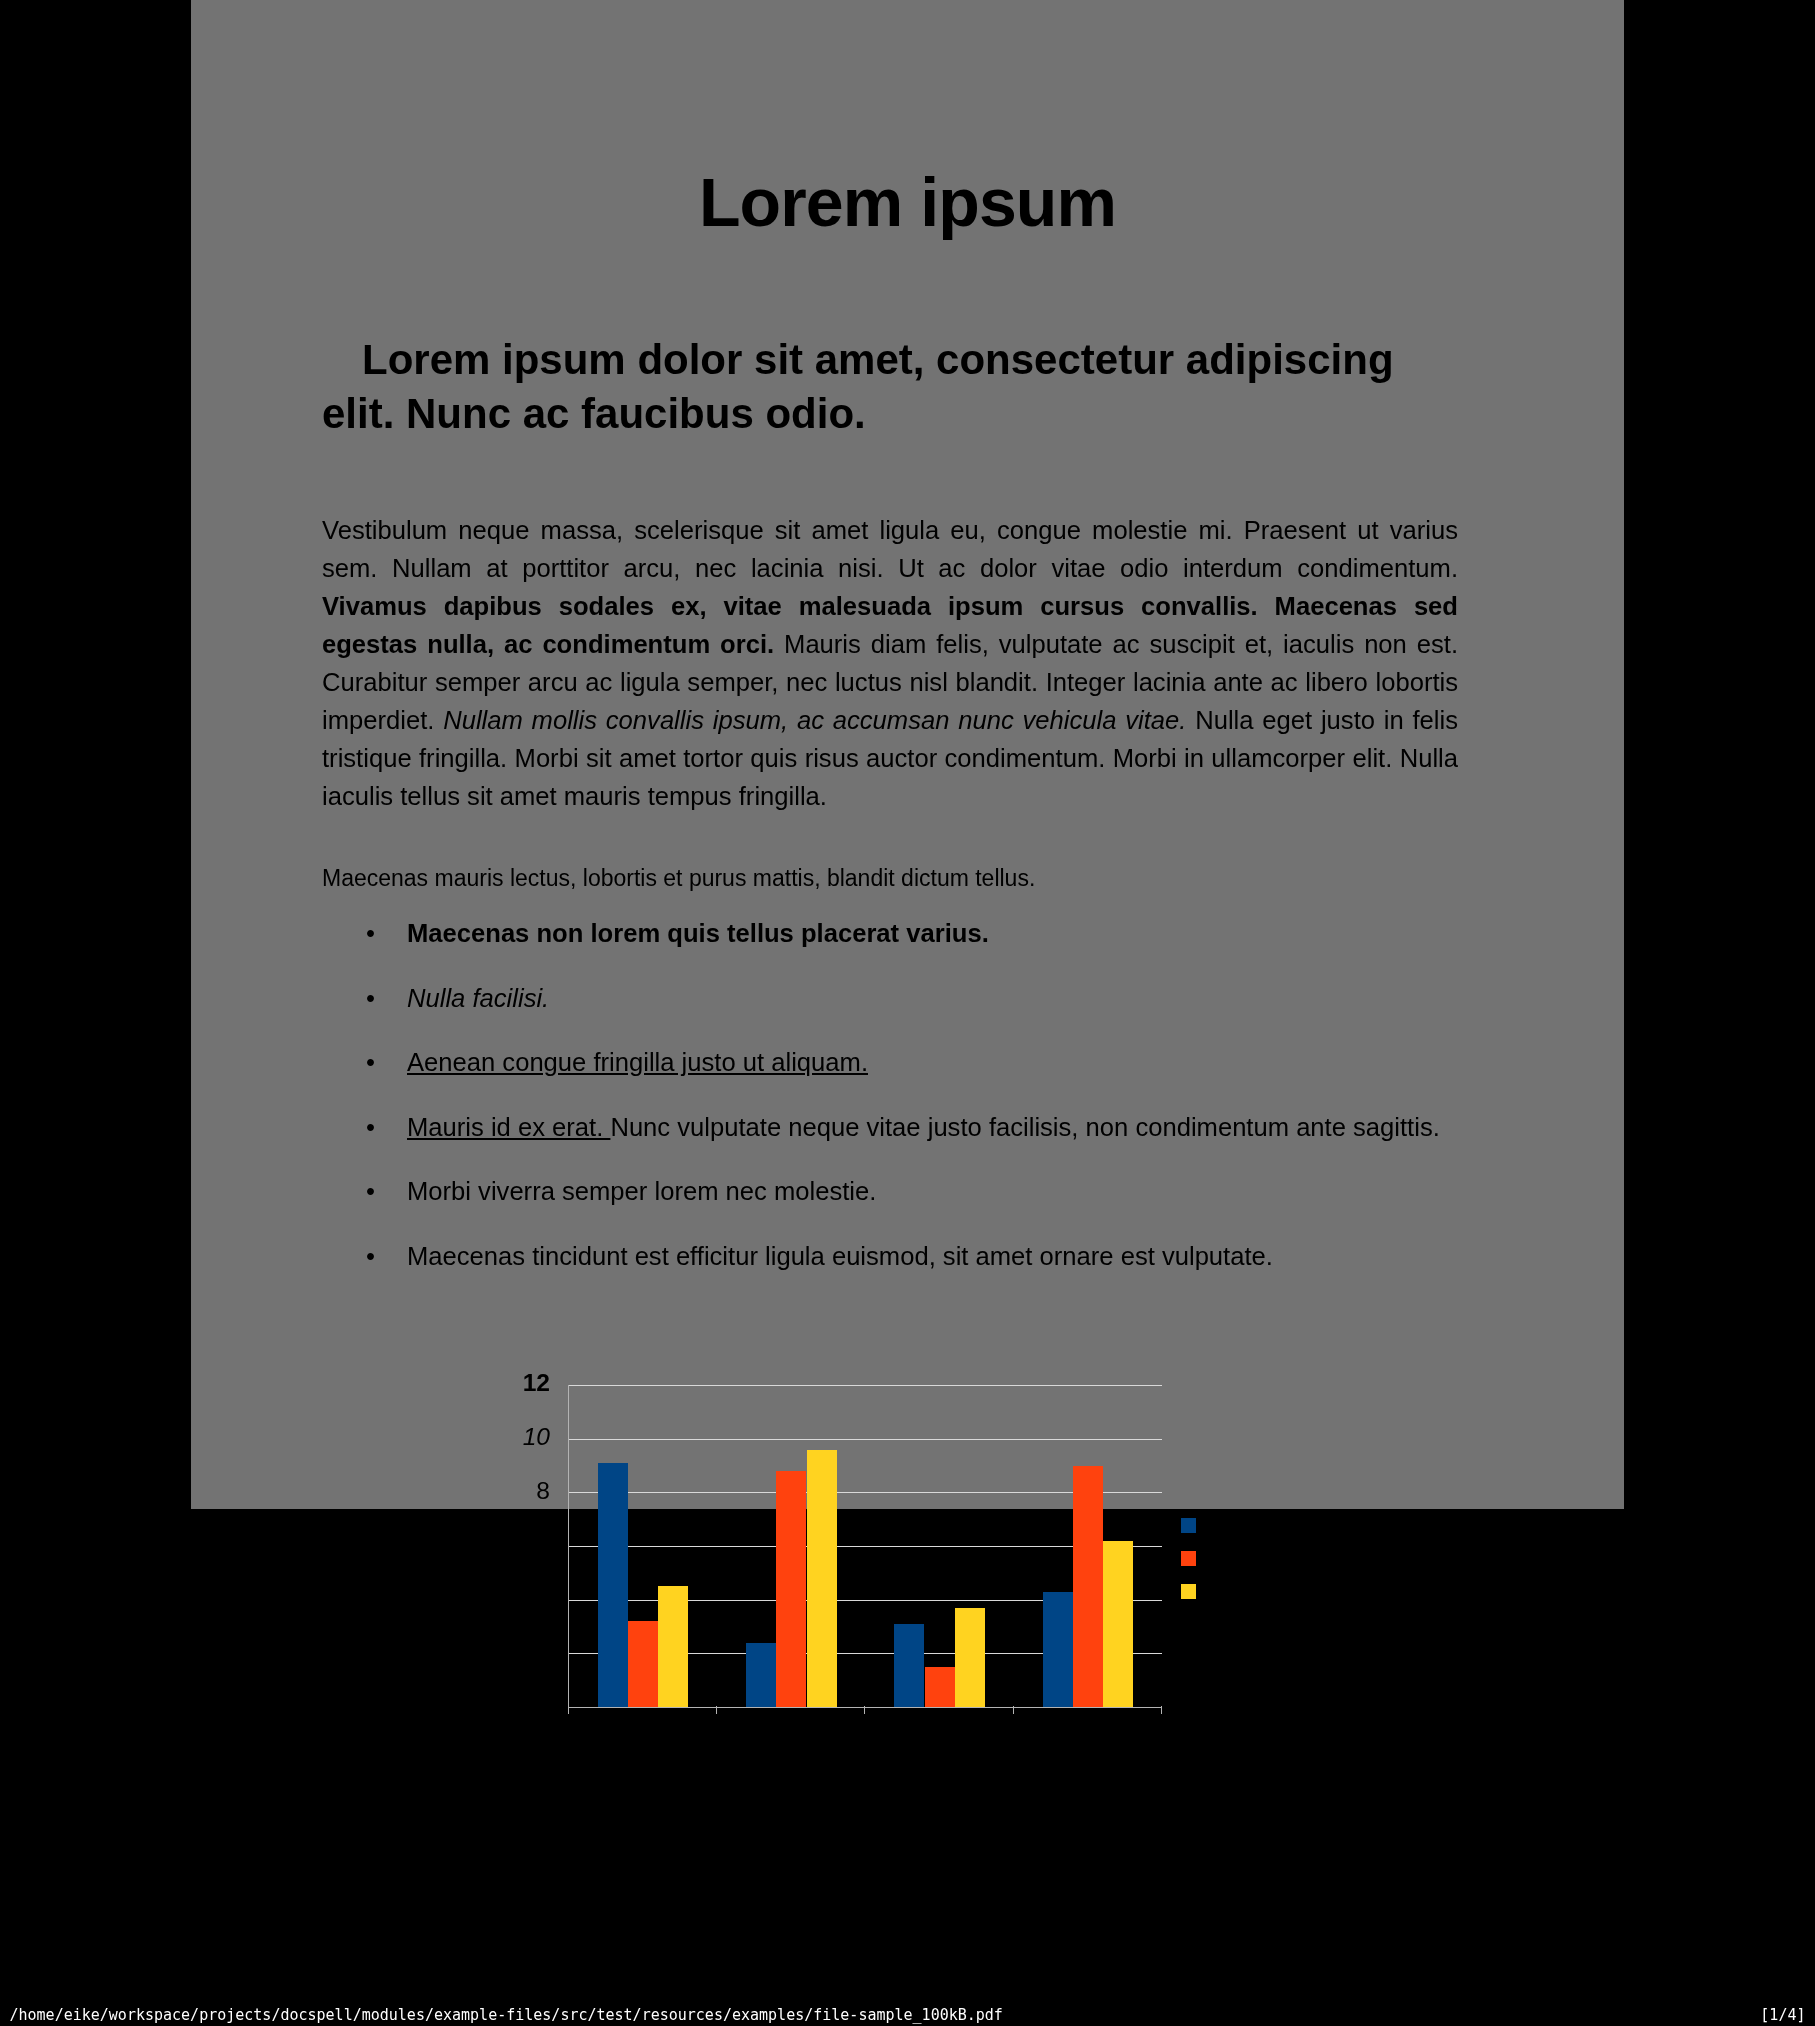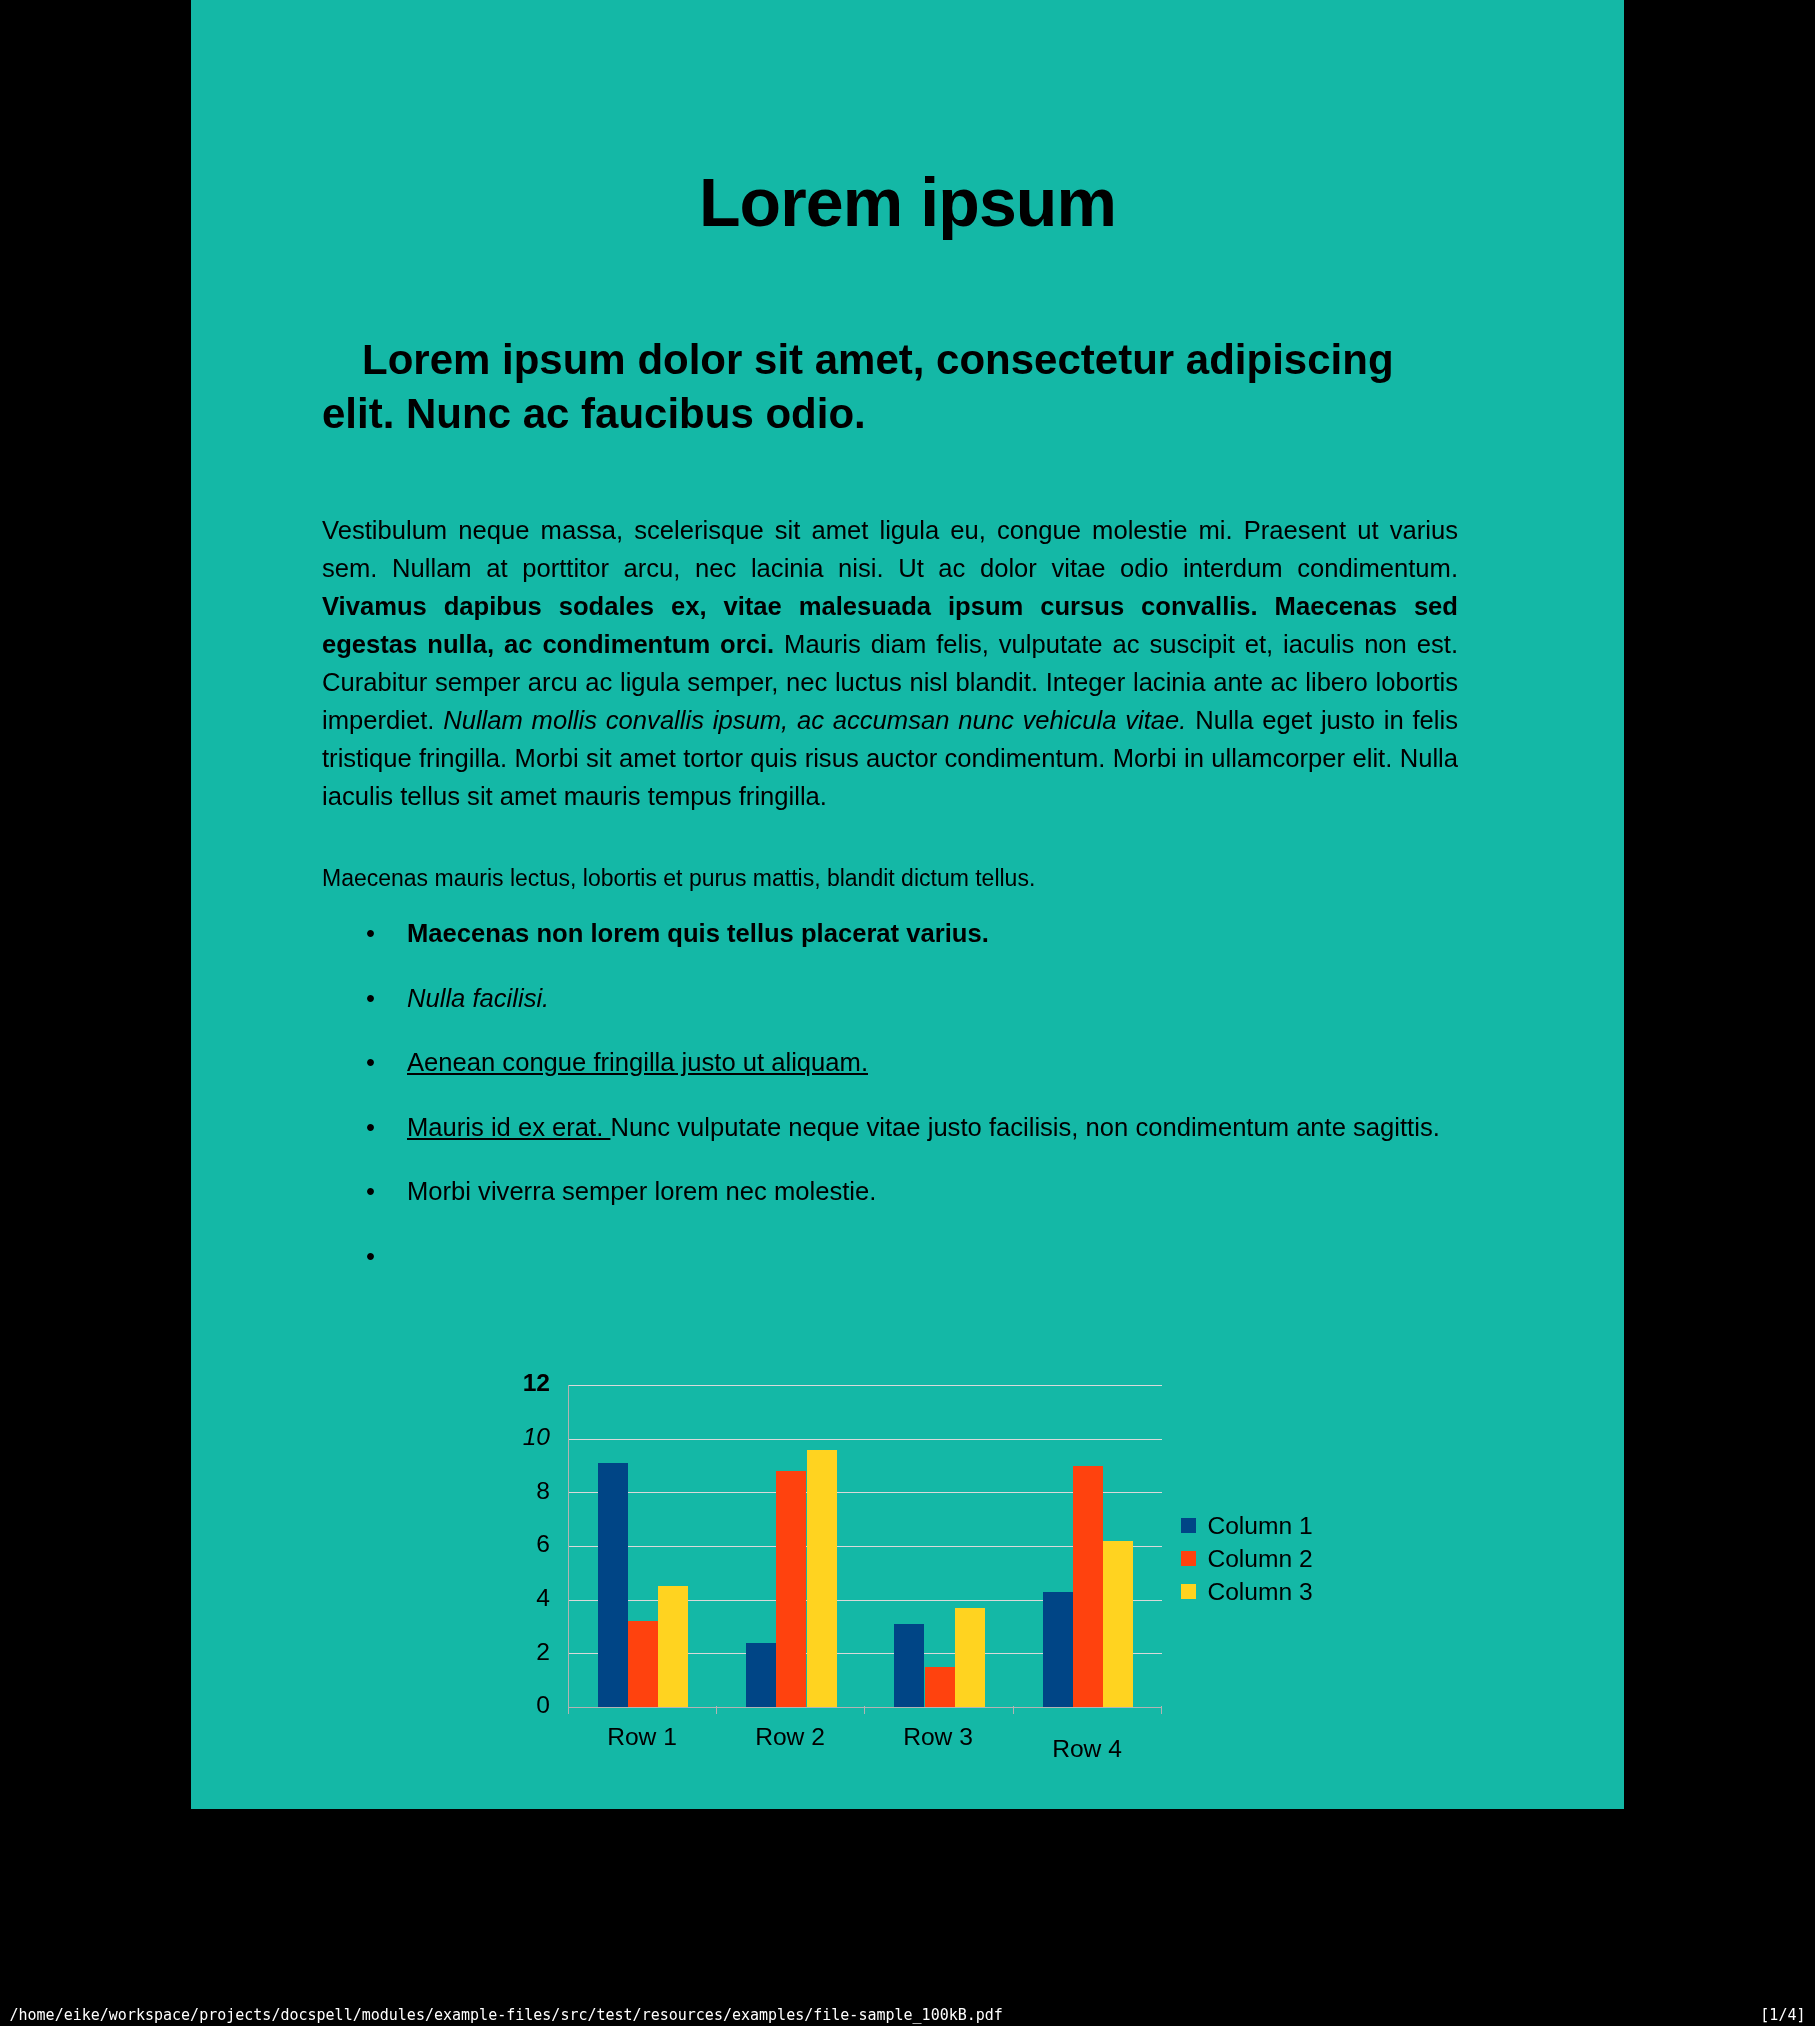--- a/index.html
+++ b/index.html
@@ -1,22 +1,22 @@
 <!DOCTYPE html>
 <html style="font-size:15px"><head>
 <meta charset="utf-8">
 <style>
   html,body { margin:0; padding:0; }
   body {
     width:1815px; height:2026px; position:relative; overflow:hidden;
     background:#000; font-family:"Liberation Sans", sans-serif;
   }
   .page {
-    position:absolute; left:191px; top:0; width:1433px; height:1809px;
-    background:#14b8a6; color:#000;
+    position:absolute; left:191px; top:0; width:1433px; height:1509px;
+    background:#737373; color:#000;
   }
   .doc-title {
     position:absolute; top:163px; left:0; width:100%;
     text-align:center; font-size:68px; font-weight:bold; letter-spacing:-0.9px;
   }
   .doc-heading {
     position:absolute; top:333px; left:131px; width:1143px;
     font-size:42px; font-weight:bold; line-height:54px; text-indent:40px;
   }
   .body-par {
@@ -94,20 +94,21 @@
     <li>
       <span class="bullet-marker">•</span>
       <span class="b-underline">Mauris id ex erat. </span><span>Nunc vulputate neque vitae justo facilisis, non condimentum ante sagittis.</span>
     </li>
     <li>
       <span class="bullet-marker">•</span>
       <span>Morbi viverra semper lorem nec molestie.</span>
     </li>
     <li>
       <span class="bullet-marker">•</span>
+      <span>Maecenas tincidunt est efficitur ligula euismod, sit amet ornare est vulputate.</span>
     </li>
   </ul>
 
   <div class="chart">
     <div class="plot">
         <div class="gridline axis" style="top: 322px;"></div>
         <div class="gridline" style="top: 268px;"></div>
         <div class="gridline" style="top: 215px;"></div>
         <div class="gridline" style="top: 161px;"></div>
         <div class="gridline" style="top: 107px;"></div>

